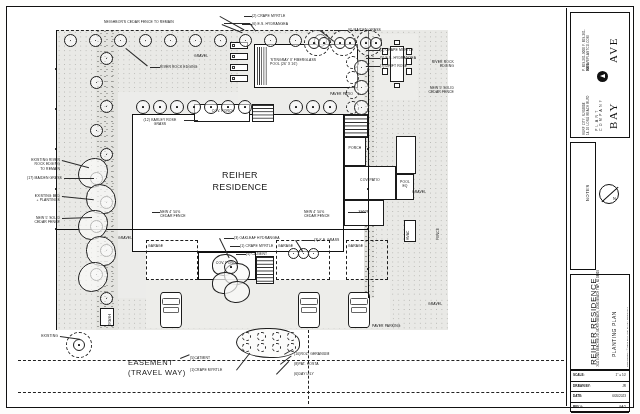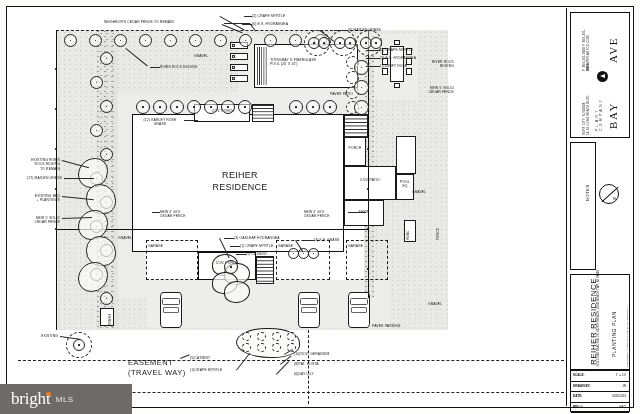--- a/index.html
+++ b/index.html
@@ -471,18 +471,13 @@
           <span class="stamp-k">DATE:</span>
           <span class="stamp-v">6/05/2023</span>
         </div>
         <div class="stamp-line" style="top: 31.5px;">
           <span class="stamp-k">REV #:</span>
           <span class="stamp-v">GA/1</span>
         </div>
       </div>
   </div>
 
-  <div id="wm">
-    <span id="wm-b">bright</span>
-    <span id="wm-dot"></span>
-    <span id="wm-mls">MLS</span>
-  </div>
 </div>
 
 </body></html>

